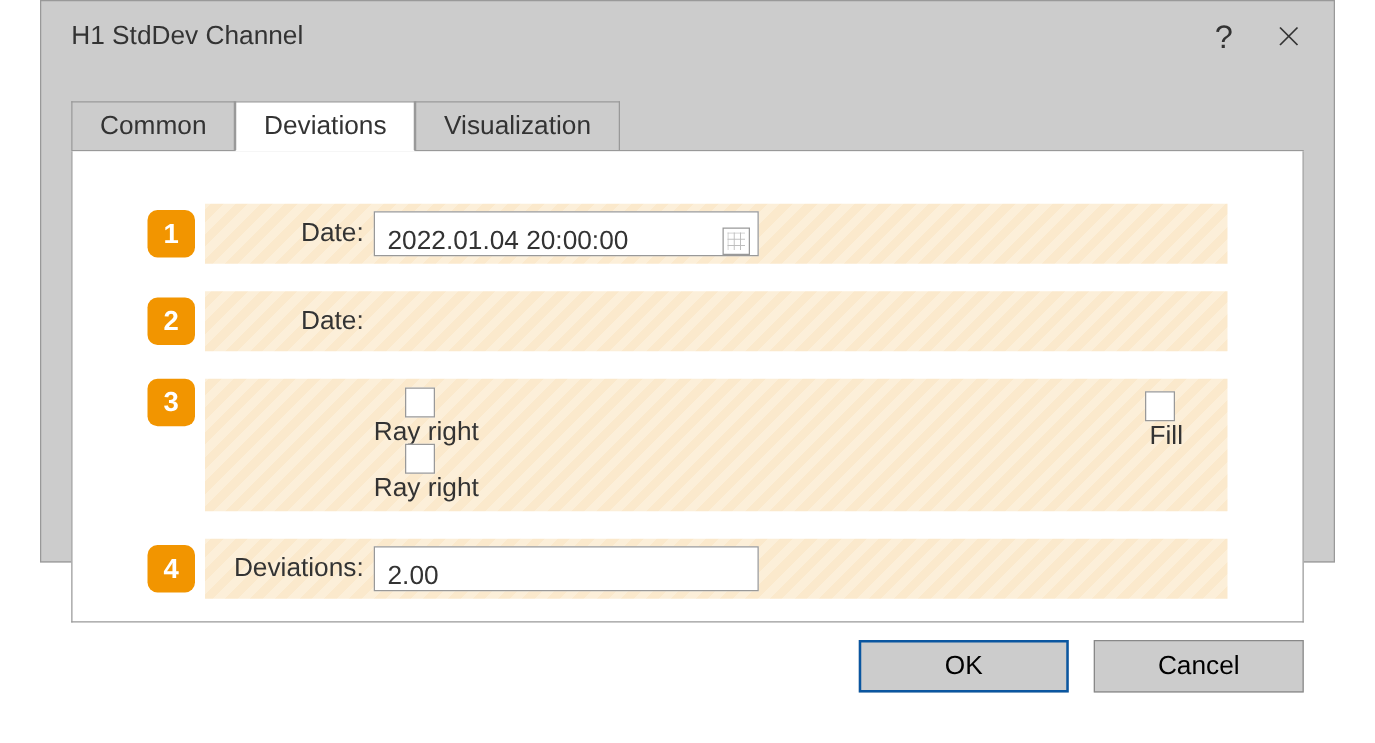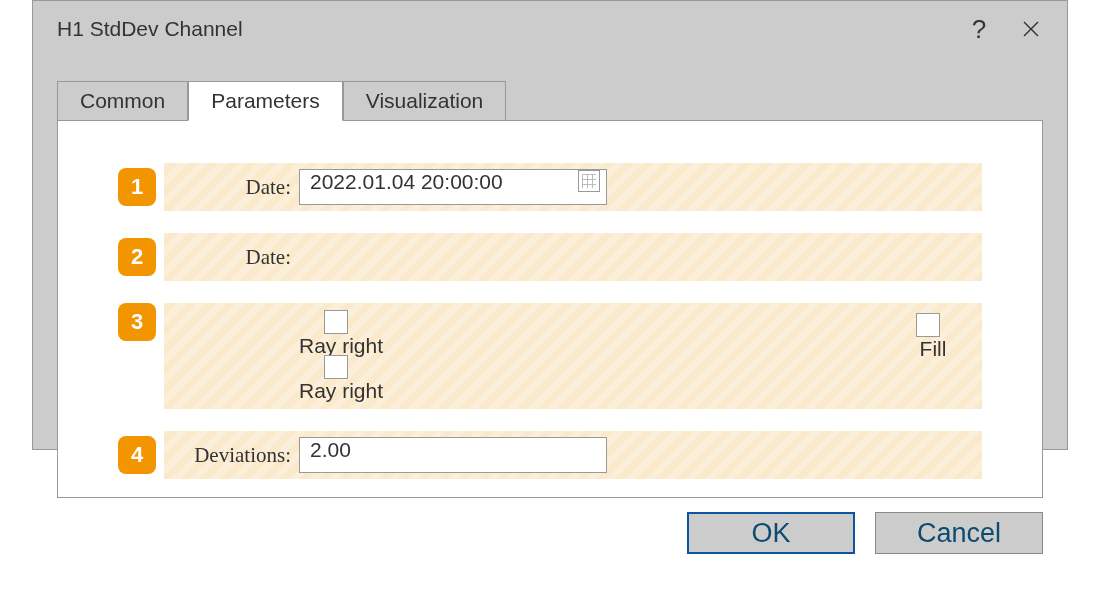--- a/index.html
+++ b/index.html
@@ -132,28 +132,28 @@
       justify-content: space-around;
       padding: 8px 0;
     }
     .field-label {
       width: 135px;
       text-align: right;
       font-size: 21px;
       color: #333;
       padding-right: 8px;
       flex-shrink: 0;
-      font-family: Liberation Serif, serif;
     }
     .textbox {
       height: 36px;
       border: 1px solid #999999;
       background: #fff;
       display: flex;
-      padding: 0 6px 0 10px;
+      align-items: center;
+      padding: 12px 6px 0 10px;
       font-size: 21px;
       color: #333;
     }
     .date-box {
       width: 308px;
     }
     .date-text {
       flex: 1;
     }
     .cal-icon {
@@ -210,22 +210,22 @@
       display: flex;
       justify-content: flex-end;
       gap: 20px;
       padding: 14px 24px 0 24px;
     }
     .btn {
       width: 168px;
       height: 42px;
       border: 1px solid #888;
       background: #cccccc;
-      font-size: 27px;
-      color: #0c4a6e;
+      font-size: 21px;
+      color: #000000;
       display: flex;
       align-items: center;
       justify-content: center;
       cursor: default;
     }
     .btn.primary {
       border: 2px solid #0a56a0;
       background: #cccccc;
     }
   </style>
@@ -239,21 +239,21 @@
     <div class="titlebar-btn">
       <svg width="18" height="18" viewBox="0 0 18 18">
         <line x1="2" y1="2" x2="16" y2="16"></line>
         <line x1="16" y1="2" x2="2" y2="16"></line>
       </svg>
     </div>
   </div>
 
   <div class="tabstrip">
     <div class="tab">Common</div>
-    <div class="tab active">Parameters</div>
+    <div class="tab active">Deviations</div>
     <div class="tab">Visualization</div>
   </div>
 
   <div class="tab-panel">
 
     <div class="param-row">
       <div class="badge">1</div>
       <div class="row-body striped">
         <div class="field-label">Date:</div>
         <div class="textbox date-box">

